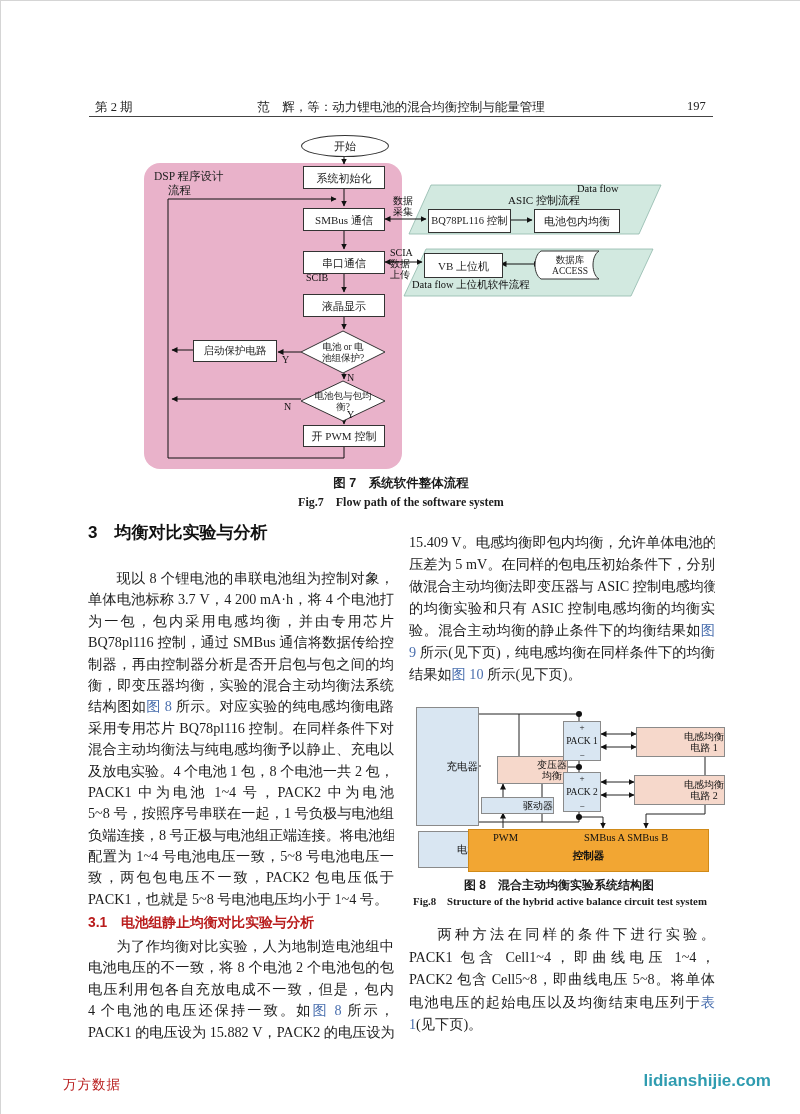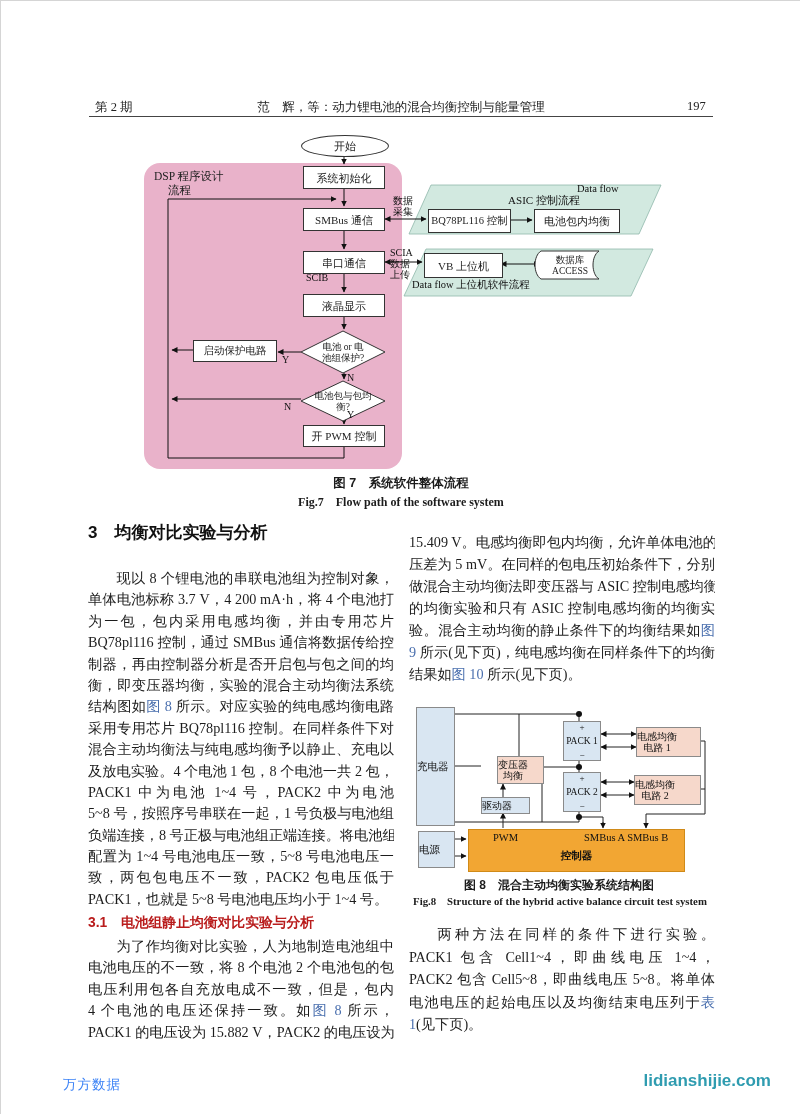--- a/index.html
+++ b/index.html
@@ -28,29 +28,29 @@
   .col{width:306px;}
   .tl{font-size:14.2px;height:21.4px;line-height:21.4px;overflow:hidden;
       text-align:justify;text-align-last:justify;white-space:nowrap;}
   .tlr .tl{height:22px;line-height:22px;}
   .tl2 .tl{height:22.5px;line-height:22.5px;}
   .tl.last{text-align-last:left;}
   .tl.ind{text-indent:2em;}
   .ref{color:var(--link);}
   
   #fig8{left:408px;top:703px;width:300px;height:172px;}
-  .f8box{border:1px solid #8a8a8a;display:flex;align-items:center;justify-content:flex-start;
-         font-size:10px;line-height:11px;text-align:center;color:#111;}
+  .f8box{border:1px solid #8a8a8a;display:flex;align-items:center;justify-content:flex-end;
+         font-size:10px;line-height:11px;text-align:center;color:#111;padding-left:24px;}
   .blue{background:var(--lightblue);}
   .salmon{background:var(--salmon);}
   .orange{background:var(--orange);border:1px solid #d08a18;}
   .pm{font-size:9px;line-height:8px;}
   .ctl-lbl{font-size:10.5px;font-weight:bold;}
   
-  .wm{font-size:13.5px;color:#3b82f6;letter-spacing:1px;}
+  .wm{font-size:13.5px;color:#b91c1c;letter-spacing:1px;}
   .site{font-family:"Liberation Sans","DejaVu Sans",sans-serif;font-weight:bold;font-size:17px;
         color:var(--site);text-align:right;}
 </style>
 </head>
 <body>
 
 <div id="page">
 
   <div class="abs hdr" style="left:94px;top:98px;">第 2 期</div>
   <div class="abs hdr" style="left:0;top:98px;width:800px;text-align:center;">范　辉，等：动力锂电池的混合均衡控制与能量管理</div>

